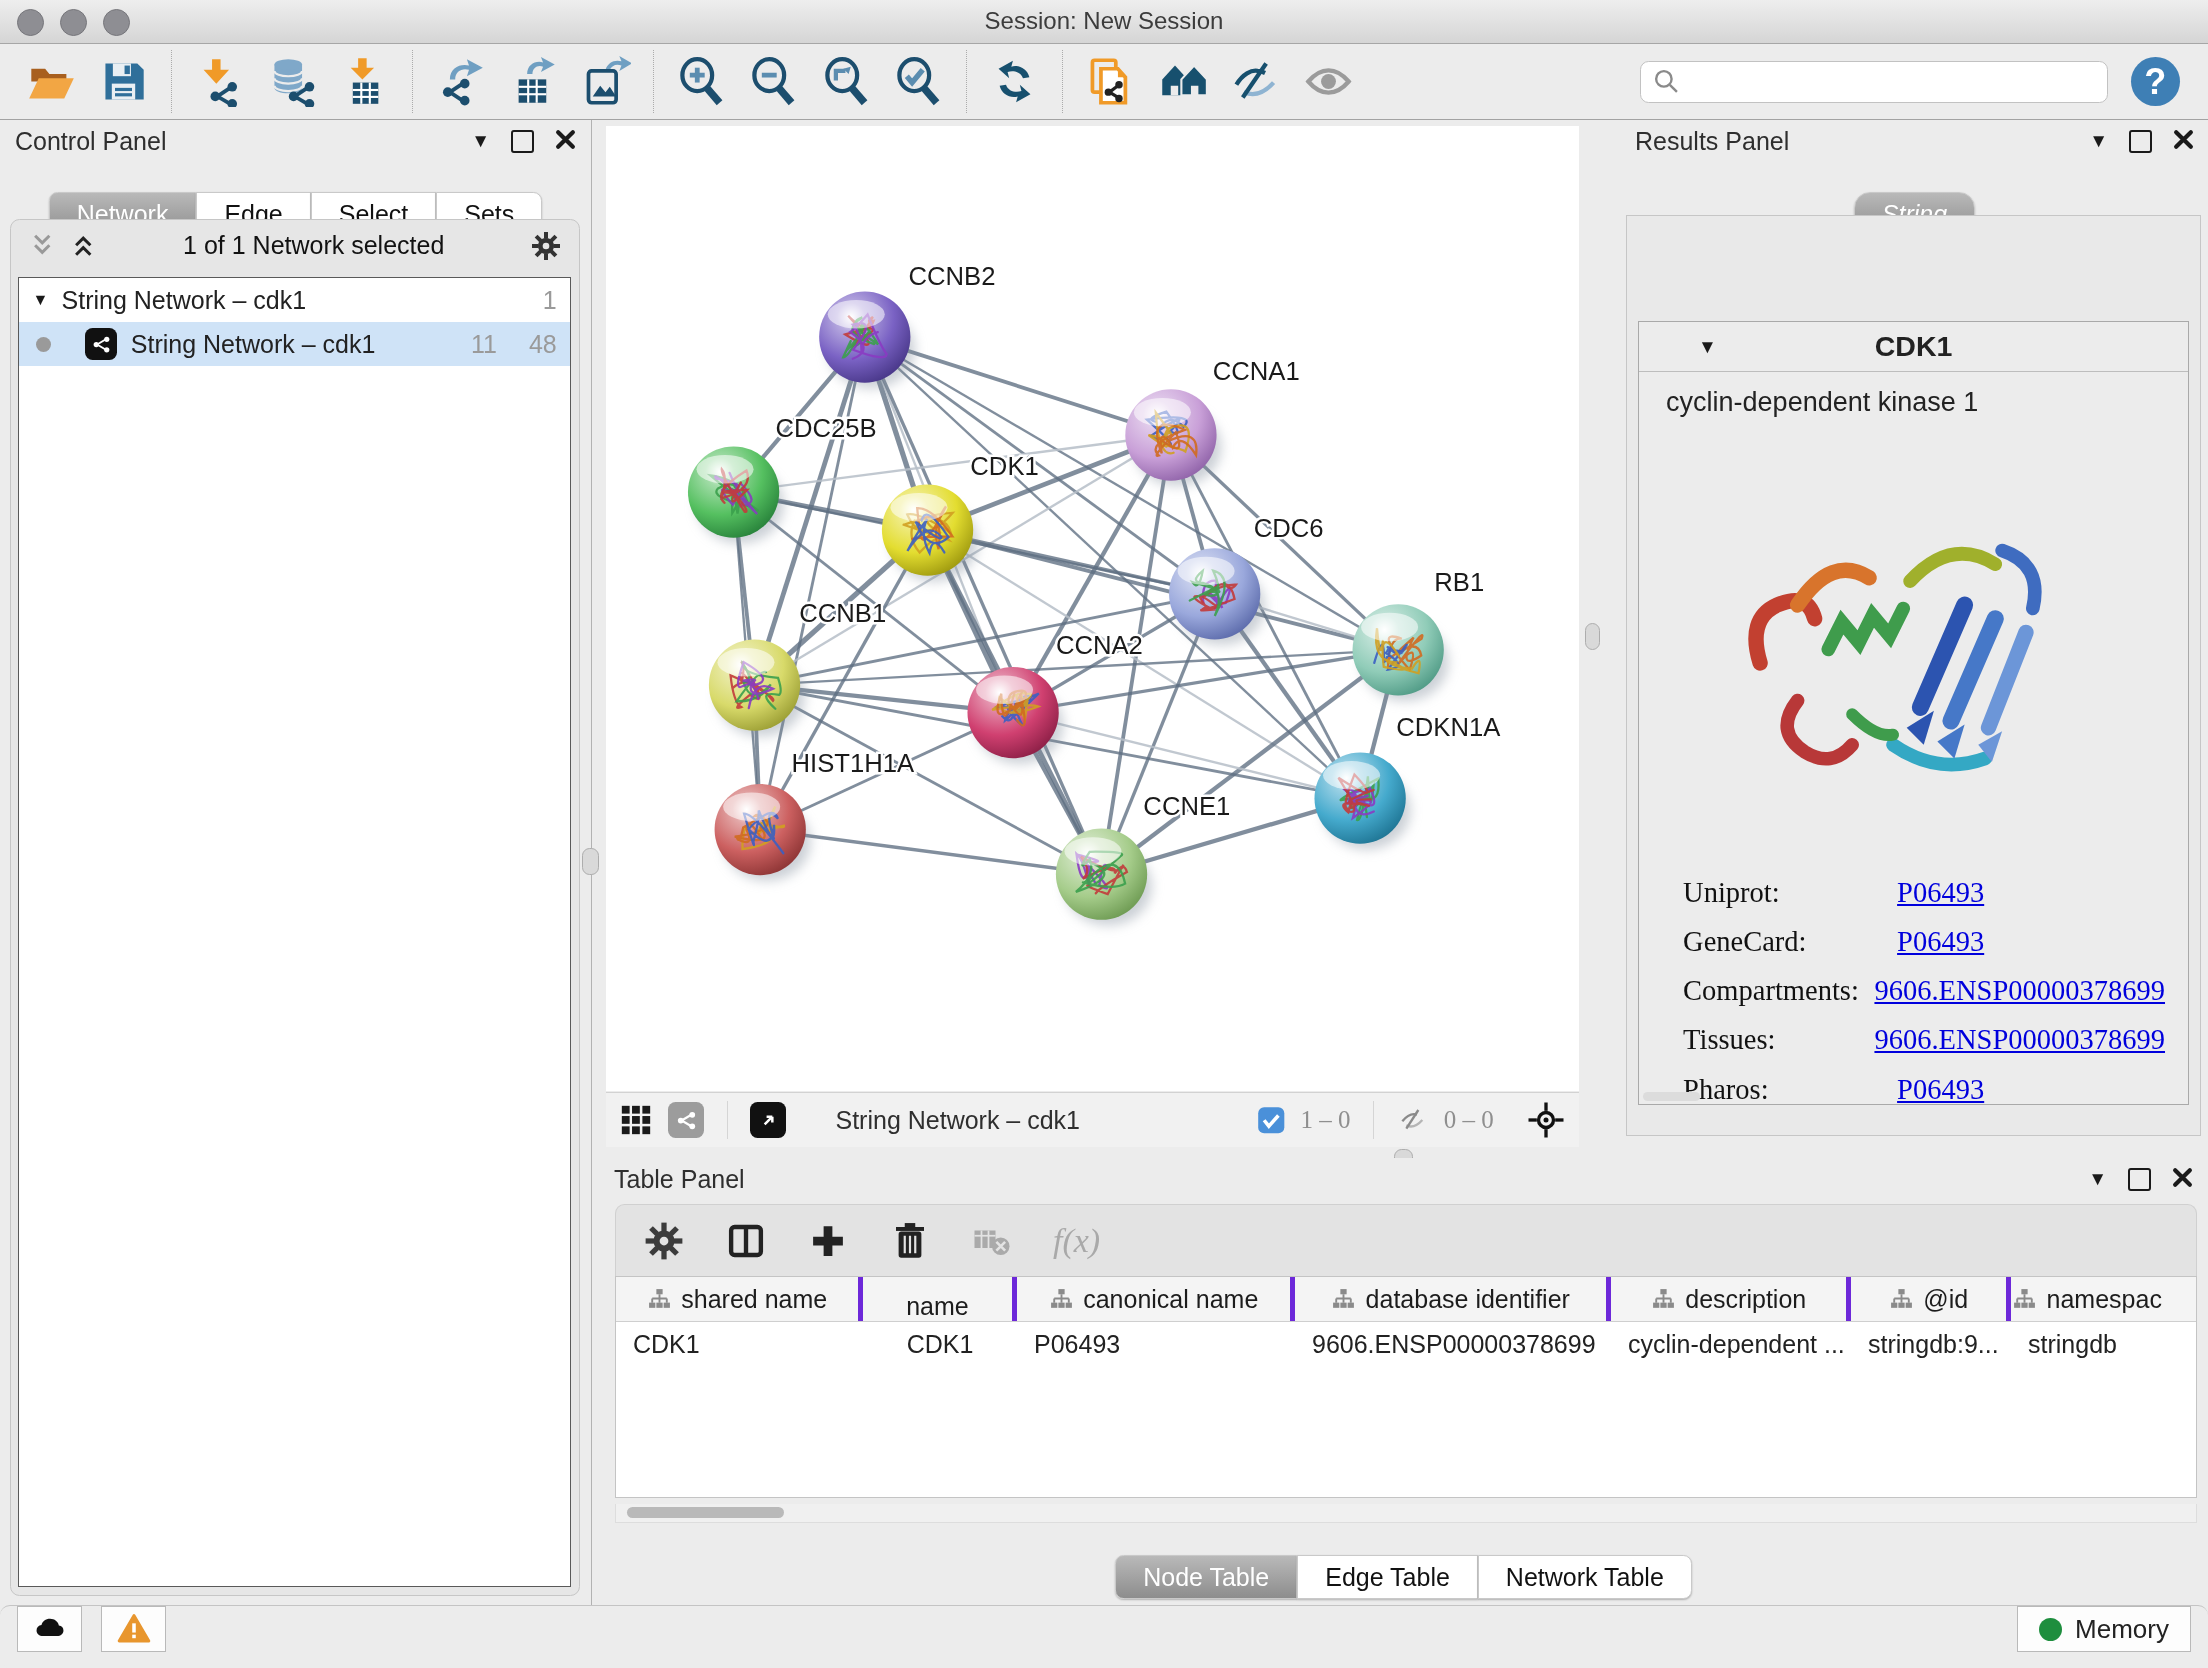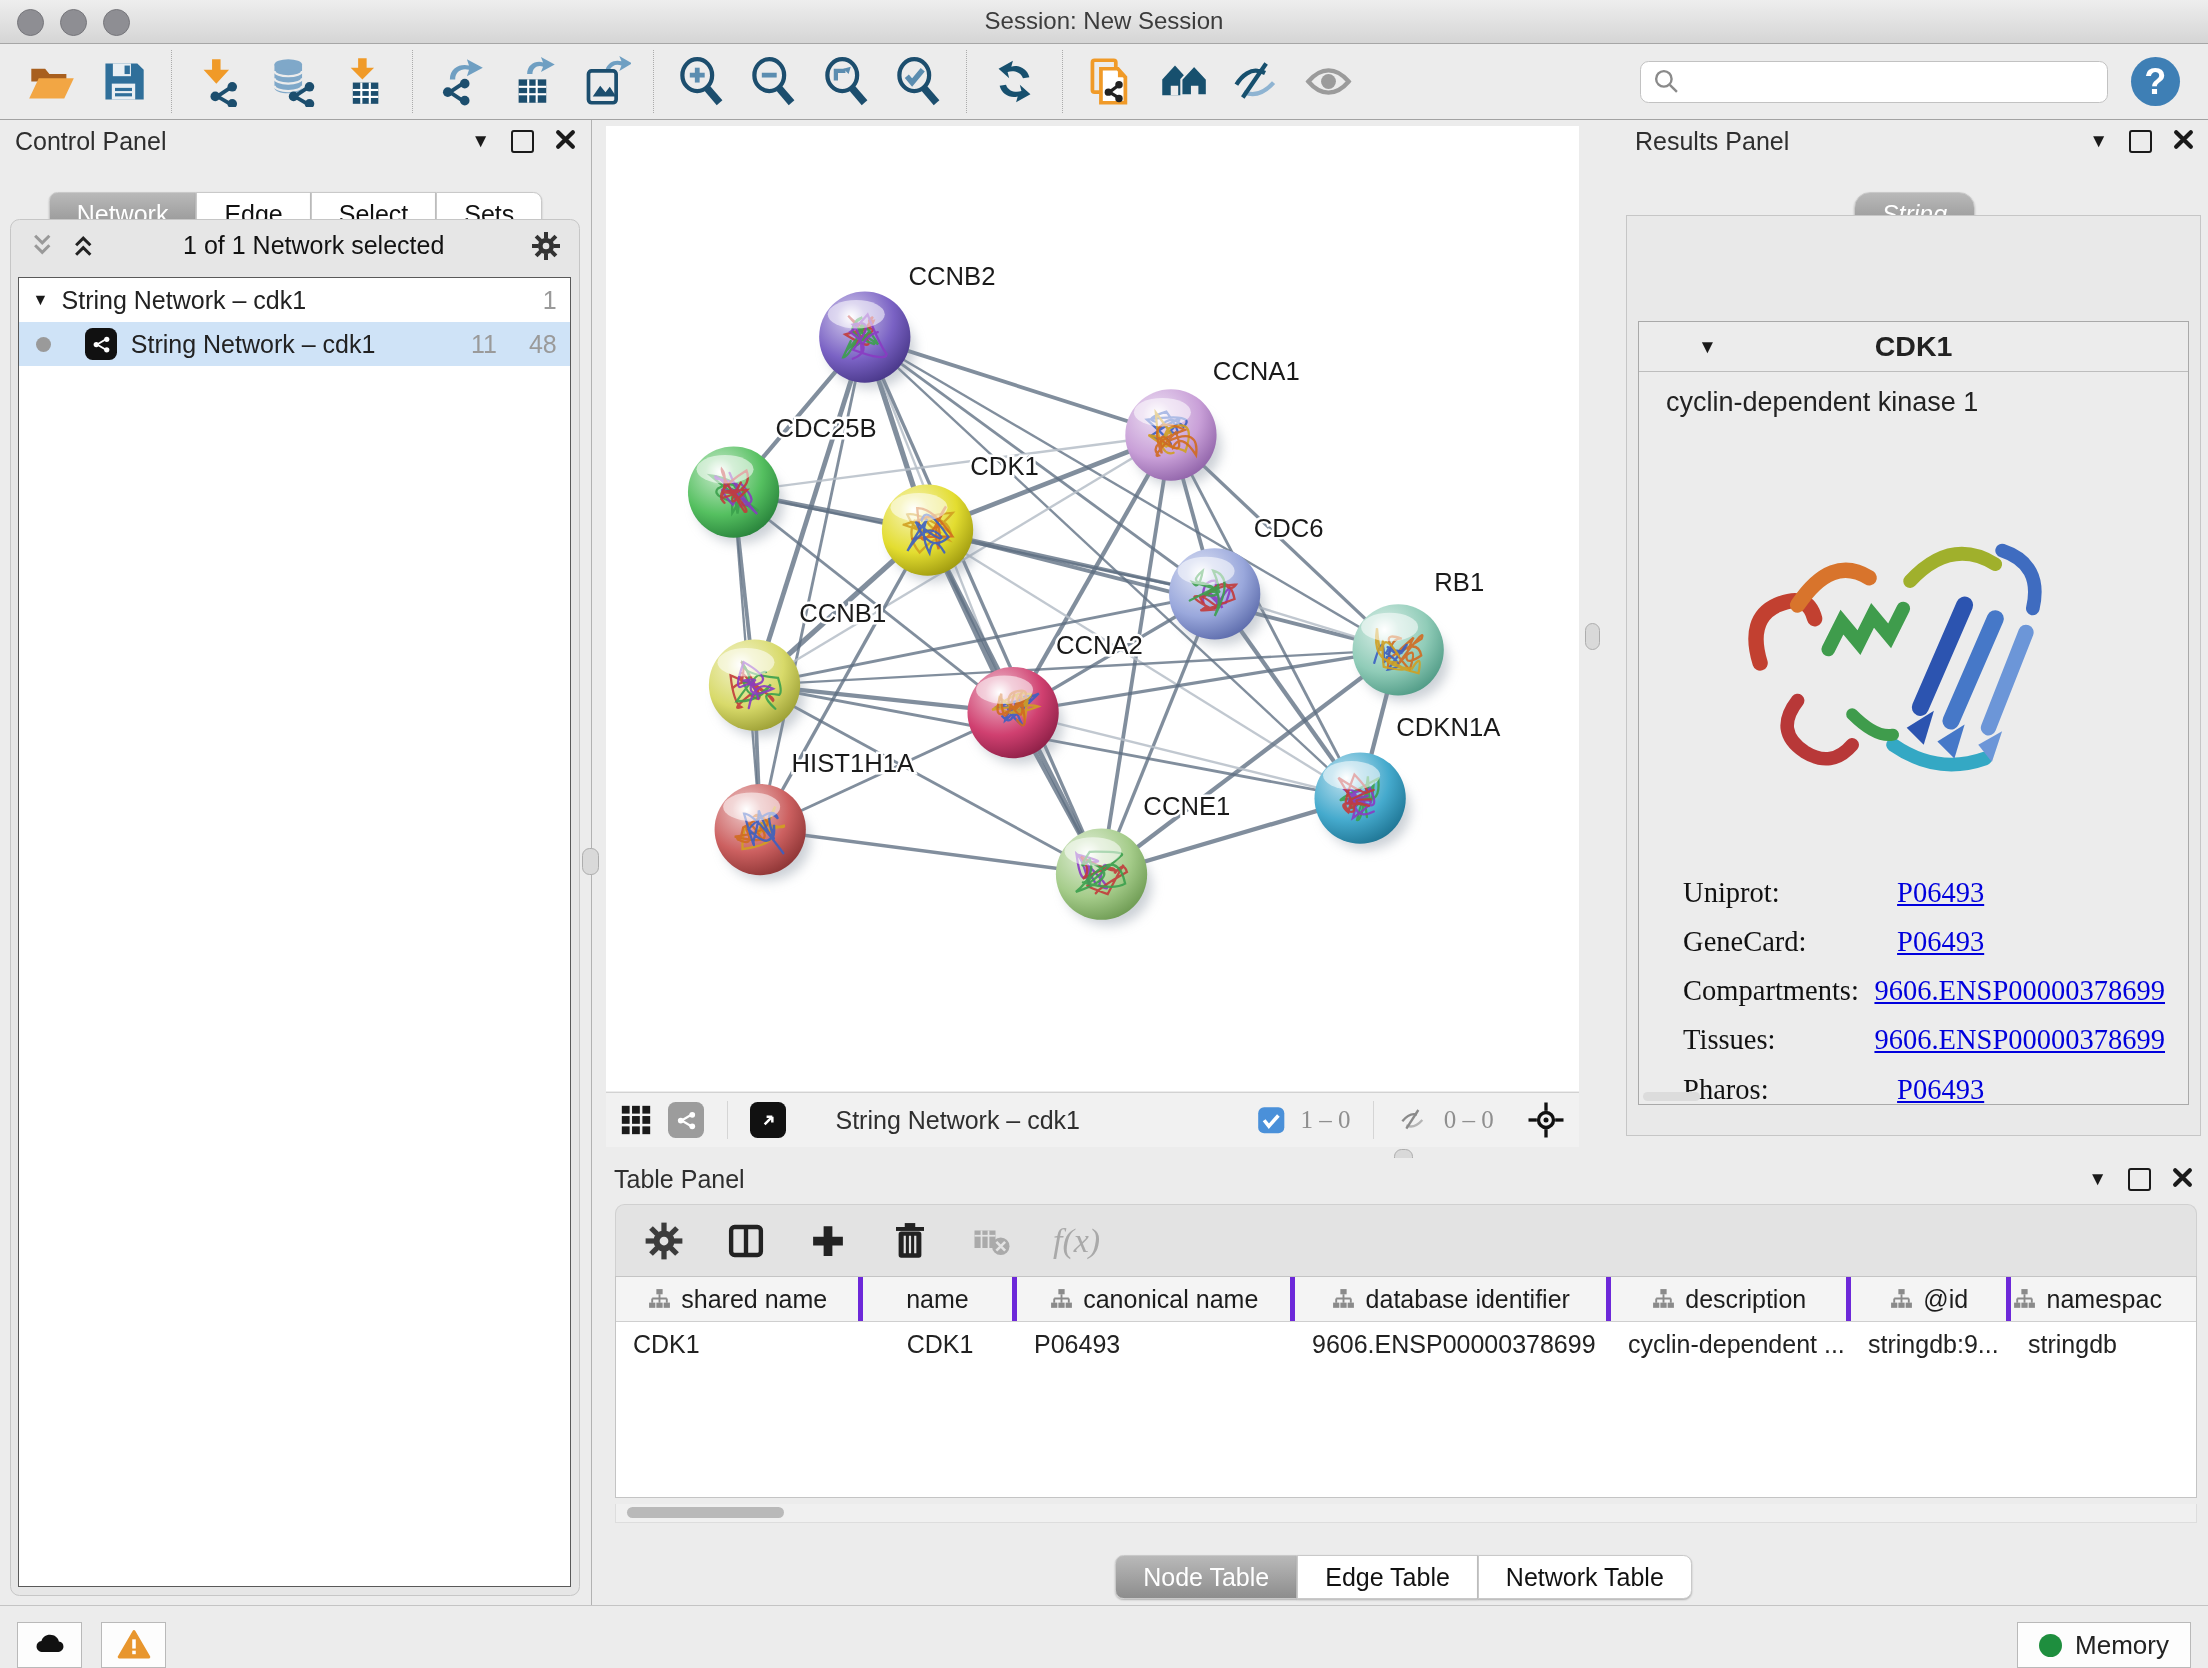--- a/index.html
+++ b/index.html
@@ -85,28 +85,28 @@
     border:1.9px solid #d0d0d0;border-bottom:none;border-radius:9.5px 9.5px 0 0;display:flex;align-items:center;
     gap:40px;padding:0 27px;box-sizing:border-box;}
   .ttoolbar .ic svg{width:42px;height:42px;display:block;}
   .fx{font-family:"Liberation Serif",serif;font-style:italic;font-size:34px;color:#a9a9a9;}
   .tgrid{position:absolute;left:16px;right:11.4px;top:118px;bottom:107px;background:#fff;border:1.9px solid #c4c4c4;overflow:hidden;}
   .thead{display:flex;height:44px;background:#f4f4f4;border-bottom:1.9px solid #cfcfcf;align-items:center;font-size:25px;color:#1c1c1c;}
   .th{display:flex;align-items:center;justify-content:center;gap:9.5px;height:100%;border-right:5px solid #6d28d9;box-sizing:border-box;}
   .th svg{width:25px;height:25px;}
   .trowdata{display:flex;height:44px;font-size:25px;align-items:center;}
   .td{padding-left:17px;box-sizing:border-box;white-space:nowrap;overflow:hidden;}
-  .c0{width:247px;} .c1{width:154px;text-align:center;padding-left:0;} .c2{width:278px;}
+  .c0{width:247px;} .c1{width:154px;text-align:center;padding-left:0;align-items:flex-end;} .c2{width:278px;}
   .c3{width:316px;} .c4{width:240px;} .c5{width:160px;} .c6{width:152px;}
   .hscroll{position:absolute;left:16px;right:11.4px;bottom:82px;height:19px;background:#f0f0f0;border:1px solid #dddddd;border-top:none;box-sizing:border-box;}
   .hthumb{position:absolute;left:11.4px;top:2.9px;width:157px;height:11.4px;background:#b9b9b9;border-radius:5.7px;}
   .ttabs{position:absolute;left:0;right:0;bottom:5.7px;display:flex;justify-content:center;}
   
   .statusbar{position:absolute;left:0;bottom:0;width:100%;height:63px;background:#ececec;
-    border-top:1.9px solid #c4c4c4;display:flex;align-items:flex-end;padding:0 17px;gap:19px;box-sizing:border-box;}
+    border-top:1.9px solid #c4c4c4;display:flex;align-items:flex-start;padding:0 17px;gap:19px;box-sizing:border-box;border-radius:10px;}
   .sbtn{width:63px;height:44px;background:#fdfdfd;border:1.9px solid #b9b9b9;display:flex;align-items:center;justify-content:center;cursor:pointer;}
   .sbtn svg{width:34px;height:34px;}
   .membtn{margin-left:auto;height:44px;background:#fdfdfd;border:1.9px solid #b9b9b9;display:flex;
     align-items:center;gap:13.3px;padding:0 21px;font-size:26px;cursor:pointer;}
   .gdot{width:23px;height:23px;border-radius:50%;background:#1e8e3e;}
 </style>
 </head>
 <body>
 
 <div id="app">

